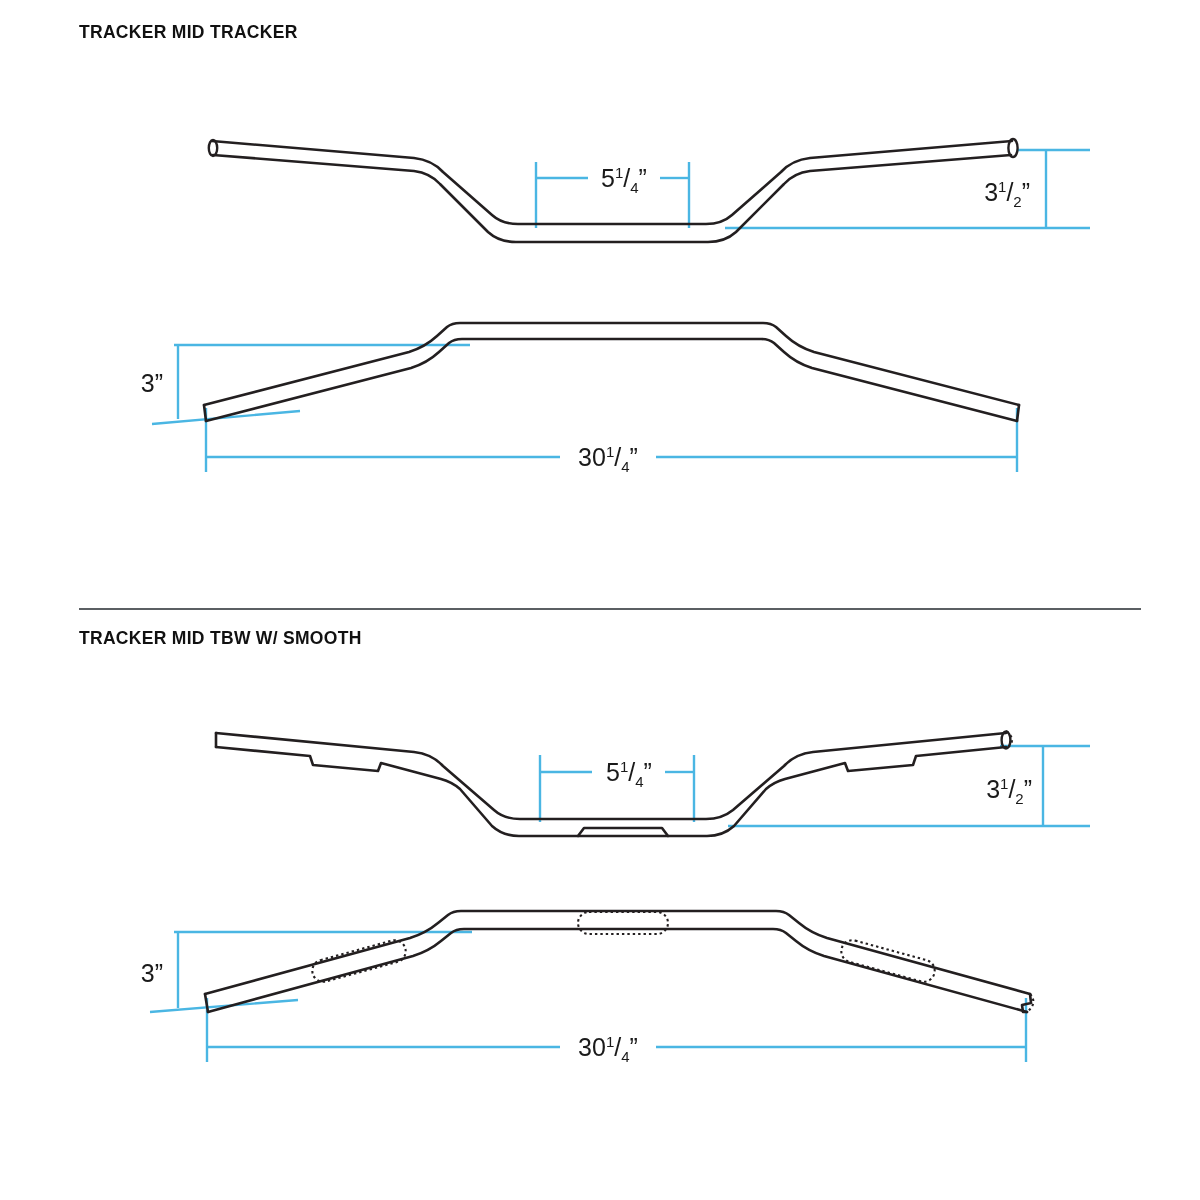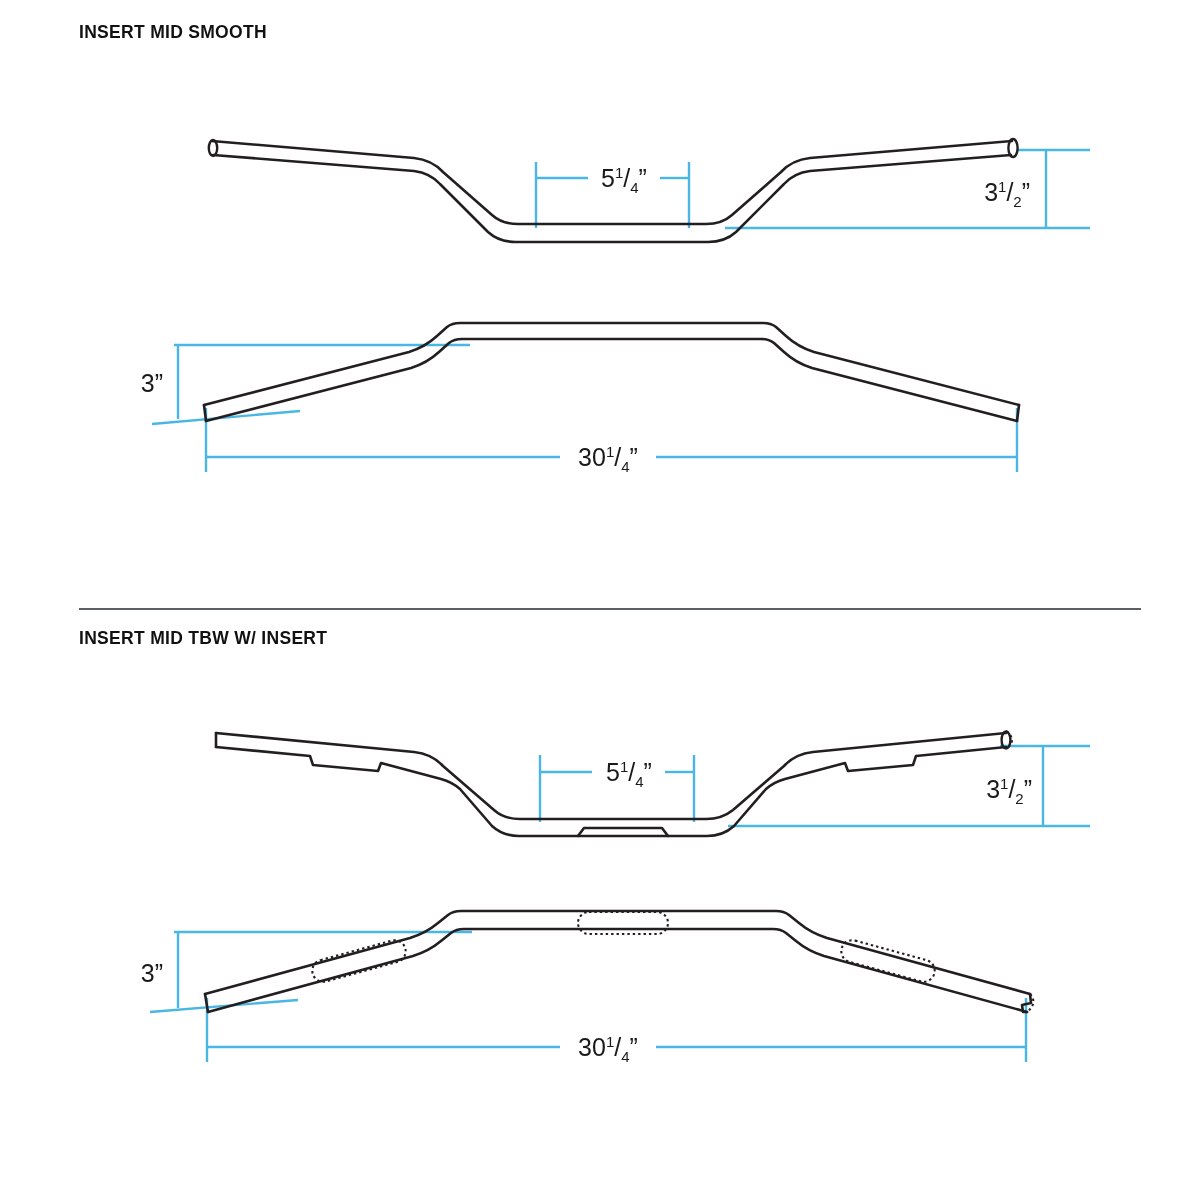--- a/index.html
+++ b/index.html
@@ -30,21 +30,21 @@
   text.dim tspan.slash{font-size:25px;}
   text.dim tspan.inch{font-size:25px;}
 </style>
 </head>
 <body>
 
 <div class="page">
 
   <div class="section" id="section-0">
 
-    <div class="section-title">INSERT MID SMOOTH</div>
+    <div class="section-title">TRACKER MID TRACKER</div>
 
     <div class="svg-wrap">
       <svg width="1200" height="600" viewBox="0 0 1200 600" xmlns="http://www.w3.org/2000/svg">
 
         <g>
 
           <g stroke="#4ab6e3" stroke-width="2.4" fill="none">
             <line x1="536" y1="162" x2="536" y2="228"></line>
             <line x1="689" y1="162" x2="689" y2="228"></line>
             <line x1="536" y1="178" x2="588" y2="178"></line>
@@ -105,21 +105,21 @@
         </g>
 
       </svg>
     </div>
   </div>
 
   <div class="section" id="section-1">
 
     <div class="divider"></div>
 
-    <div class="section-title">INSERT MID TBW W/ INSERT</div>
+    <div class="section-title">TRACKER MID TBW W/ SMOOTH</div>
 
     <div class="svg-wrap">
       <svg width="1200" height="600" viewBox="0 0 1200 600" xmlns="http://www.w3.org/2000/svg">
 
         <g>
 
           <g stroke="#4ab6e3" stroke-width="2.4" fill="none">
             <line x1="540" y1="155" x2="540" y2="222"></line>
             <line x1="694" y1="155" x2="694" y2="222"></line>
             <line x1="540" y1="172" x2="592" y2="172"></line>

